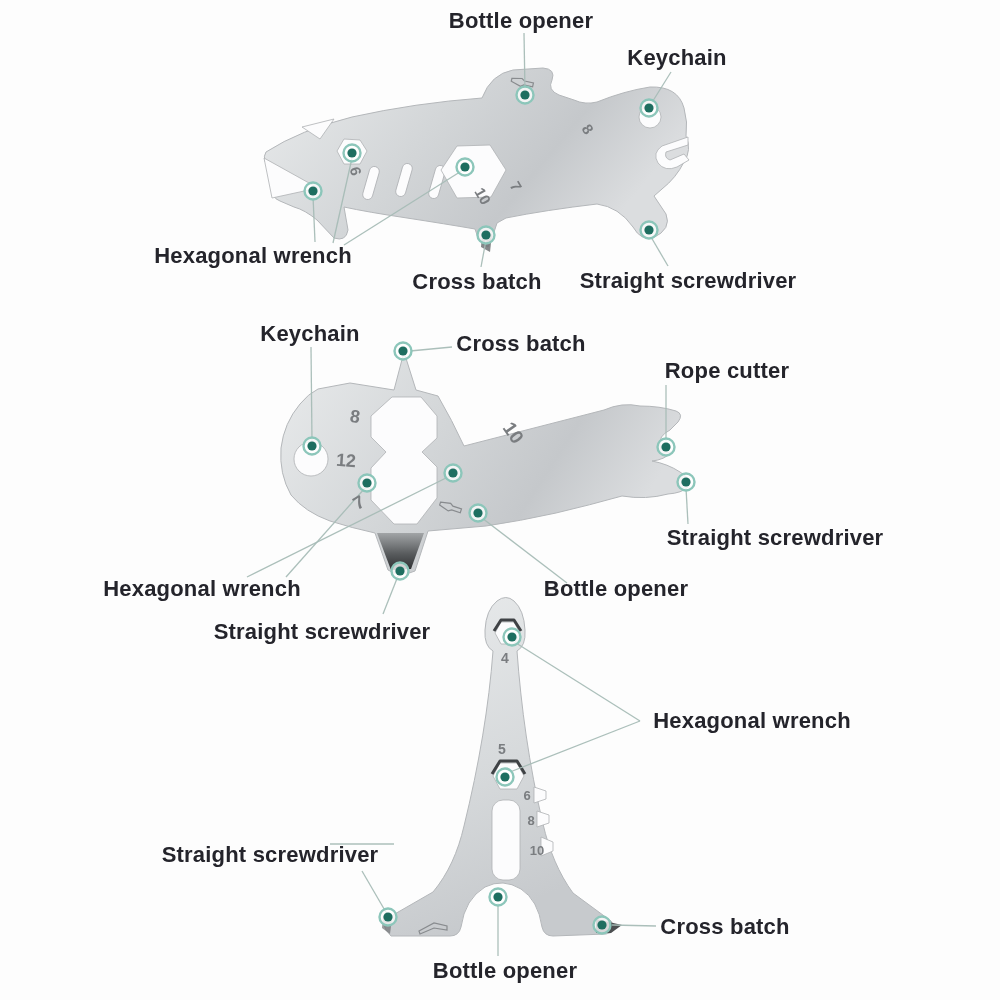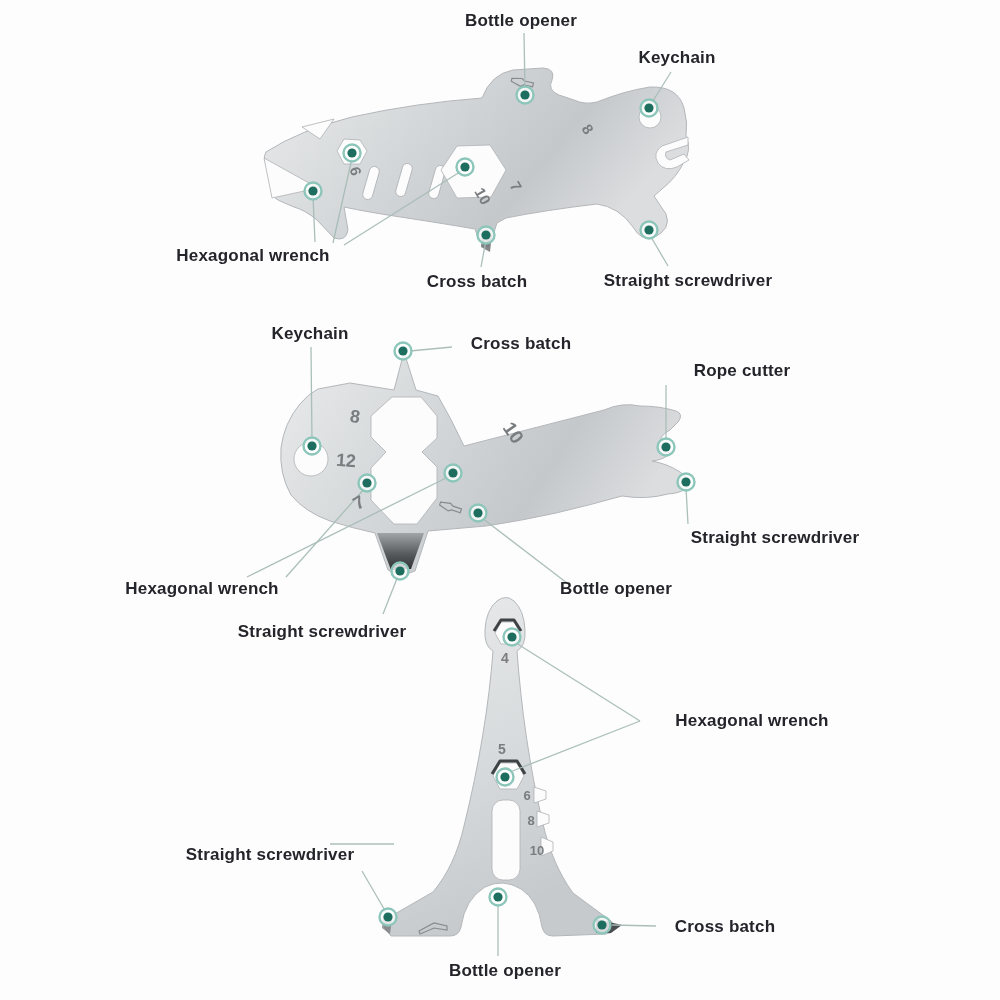--- a/index.html
+++ b/index.html
@@ -1,19 +1,19 @@
 <!DOCTYPE html>
 <html><head>
 <meta charset="utf-8">
 <style>
   html,body{margin:0;padding:0;background:#fdfdfd;}
   .canvas{position:relative;width:1000px;height:1000px;background:#fdfdfd;overflow:hidden;
           font-family:"Liberation Sans",sans-serif;}
   .canvas svg{position:absolute;left:0;top:0;}
-  .lbl{position:absolute;transform:translate(-50%,-50%);font-weight:700;font-size:17px;
+  .lbl{position:absolute;transform:translate(-50%,-50%);font-weight:700;font-size:22px;
        color:#24242b;white-space:nowrap;letter-spacing:.2px;}
   .etch{position:absolute;color:#7a7d80;font-weight:700;white-space:nowrap;}
   .ring{fill:rgba(255,255,255,.78);stroke:#8cc6ba;stroke-width:2.4;}
   .core{fill:#1e6e60;}
   .leader{stroke:#a7bcb6;stroke-width:1.3;fill:none;opacity:.95;}
   .metal{fill:url(#metalGrad);stroke:#b4b7ba;stroke-width:1;}
   .metalV{fill:url(#metalGradV);stroke:#b4b7ba;stroke-width:1;}
   .hole{fill:#fcfcfd;stroke:#aeb1b4;stroke-width:.8;}
   .etchicon{fill:none;stroke:#888b8e;stroke-width:1.2;}
   .chev{fill:none;stroke:#3f4245;stroke-width:3;stroke-linejoin:round;}
@@ -237,21 +237,21 @@
   </svg>
 
   <div class="lbl" style="left:521px;top:21px">Bottle opener</div>
   <div class="lbl" style="left:677px;top:58px">Keychain</div>
   <div class="lbl" style="left:253px;top:256px">Hexagonal wrench</div>
   <div class="lbl" style="left:477px;top:282px">Cross batch</div>
   <div class="lbl" style="left:688px;top:281px">Straight screwdriver</div>
 
   <div class="lbl" style="left:310px;top:334px">Keychain</div>
   <div class="lbl" style="left:521px;top:344px">Cross batch</div>
-  <div class="lbl" style="left:742px;top:371px">Rope cutter</div>
+  <div class="lbl" style="left:727px;top:371px">Rope cutter</div>
   <div class="lbl" style="left:775px;top:538px">Straight screwdriver</div>
   <div class="lbl" style="left:202px;top:589px">Hexagonal wrench</div>
   <div class="lbl" style="left:322px;top:632px">Straight screwdriver</div>
   <div class="lbl" style="left:616px;top:589px">Bottle opener</div>
 
   <div class="lbl" style="left:752px;top:721px">Hexagonal wrench</div>
   <div class="lbl" style="left:270px;top:855px">Straight screwdriver</div>
   <div class="lbl" style="left:725px;top:927px">Cross batch</div>
   <div class="lbl" style="left:505px;top:971px">Bottle opener</div>
 

